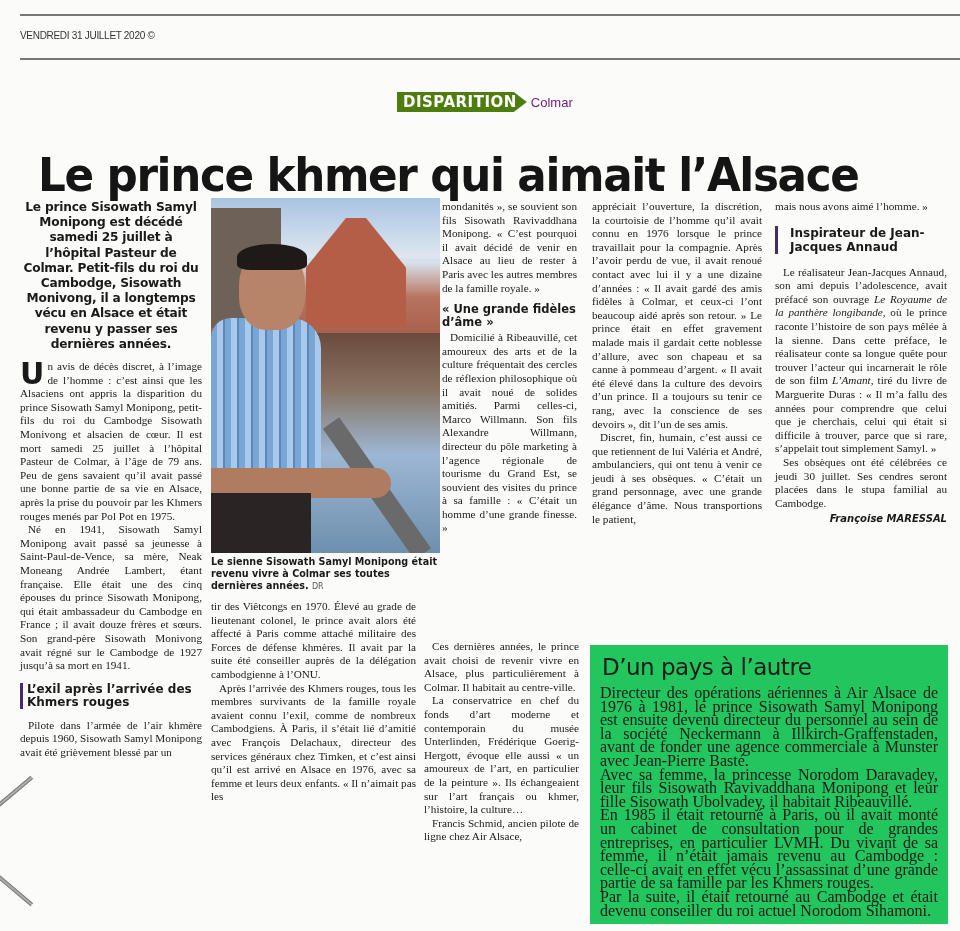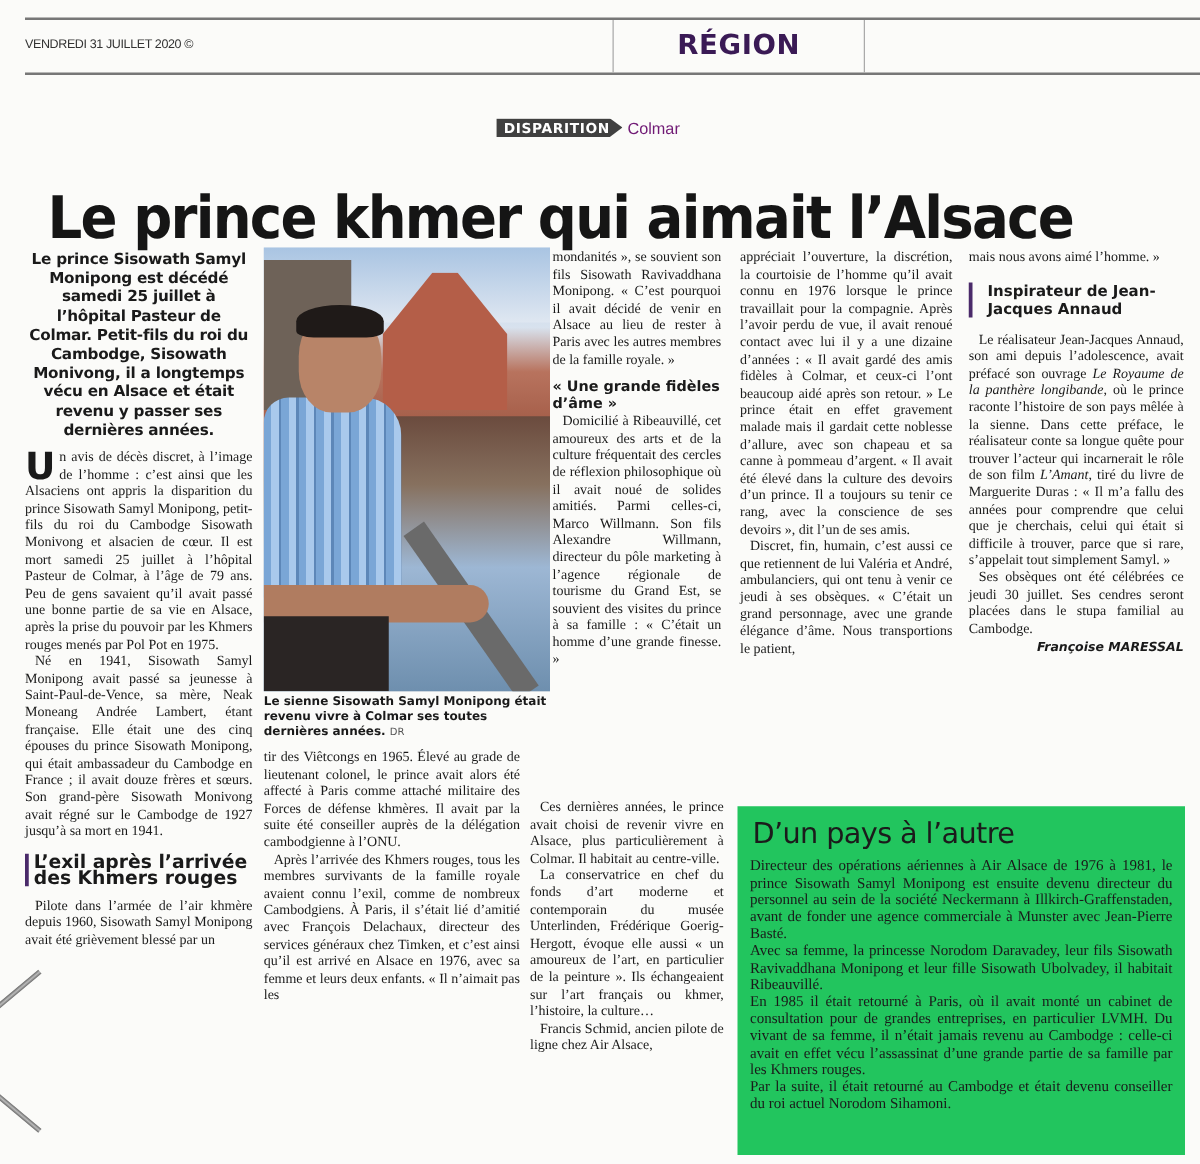--- a/index.html
+++ b/index.html
@@ -22,22 +22,22 @@
     text-align: center;
   }
   .section-title {
     font-family: "DejaVu Sans", sans-serif; font-weight: bold; font-size: 22px;
     color: #3a1a55; line-height: 42px; letter-spacing: 0.5px;
   }
   .kicker {
     position: absolute; left: 397px; top: 94px; height: 16px; display: flex; align-items: center;
   }
   .kicker-tag {
-    background: #404040; color: #fff; font-family: "DejaVu Sans", sans-serif;
-    font-weight: bold; font-size: 11px; padding: 1px 10px 1px 6px; letter-spacing: 0.5px;
+    background: #4d7c0f; color: #fff; font-family: "DejaVu Sans", sans-serif;
+    font-weight: bold; font-size: 15px; padding: 1px 10px 1px 6px; letter-spacing: 0.5px;
     clip-path: polygon(0 0, 90% 0, 100% 50%, 90% 100%, 0 100%);
   }
   .kicker-place { font-family: Liberation Sans, sans-serif; font-size: 13px; margin-left: 4px; color: #701a75; }
   .headline {
     position: absolute; left: 38px; top: 116px; width: 900px;
     font-family: "DejaVu Sans", sans-serif; font-weight: bold; font-size: 47px;
     letter-spacing: -1.5px; color: #151515; transform: scaleX(0.93); transform-origin: left;
     white-space: nowrap;
   }
   .col { position: absolute; font-size: 11.2px; line-height: 13.6px; text-align: justify; }
@@ -45,21 +45,21 @@
   .col p.noindent { text-indent: 0; }
   .chapo {
     font-family: "DejaVu Sans", sans-serif; font-weight: bold; font-size: 12.2px; line-height: 15.2px;
     text-align: center; margin-bottom: 8px; letter-spacing: -0.2px;
   }
   .dropcap {
     float: left; font-family: "DejaVu Sans", sans-serif; font-weight: bold; font-size: 30px;
     line-height: 26px; margin: 1px 3px 0 0;
   }
   .subhead {
-    font-family: "DejaVu Sans", sans-serif; font-weight: bold; font-size: 15px; line-height: 13px;
+    font-family: "DejaVu Sans", sans-serif; font-weight: bold; font-size: 12px; line-height: 13px;
     border-left: 3px solid #4a2a6a; padding-left: 4px; margin: 10px 0 10px 0; text-align: left;
   }
   .quotehead {
     font-family: "DejaVu Sans", sans-serif; font-weight: bold; font-size: 11.5px; line-height: 13px;
     margin: 8px 0 2px 0; text-align: left;
   }
   .photo {
     position: absolute; left: 211px; top: 198px; width: 229px; height: 355px; overflow: hidden;
     background: linear-gradient(180deg, #b9cfe6 0%, #d8e2ee 18%, #b8735e 28%, #a45d48 40%, #6c5a4e 52%, #8aa8c5 70%, #5d7f9c 100%);
   }
@@ -83,34 +83,31 @@
   .byline {
     text-align: right; font-family: "DejaVu Sans", sans-serif; font-weight: bold; font-size: 10px; font-style: italic; margin-top: 2px;
   }
   .box {
     position: absolute; left: 590px; top: 645px; width: 358px; height: 279px;
     background: #22c55e; padding: 0 6px; box-sizing: border-box;
   }
   .box-title {
     font-family: "DejaVu Sans", sans-serif; font-size: 23px; margin: 9px 0 6px 6px; color: #1b1b1b; letter-spacing: -0.5px;
   }
-  .box-body { font-size: 12px; line-height: 13.6px; text-align: justify; padding: 0 4px; }
+  .box-body { font-size: 16px; line-height: 13.6px; text-align: justify; padding: 0 4px; }
   .box-body p { margin: 0; }
   .pen {
     position: absolute; width: 4px; height: 52px; background: linear-gradient(90deg,#666,#bbb,#666);
   }
 </style>
 </head>
 <body>
 
 <div class="topbar">
   <div class="date">VENDREDI 31 JUILLET 2020 ©</div>
-  <div class="section-box">
-    <span class="section-title">RÉGION</span>
-  </div>
 </div>
 
 <div class="kicker">
   <span class="kicker-tag">DISPARITION</span>
   <span class="kicker-place">Colmar</span>
 </div>
 
 <h1 class="headline">Le prince khmer qui aimait l’Alsace</h1>
 
 <div class="col" style="left:20px; top:200px; width:182px;">
@@ -132,21 +129,21 @@
   <div class="hair"></div>
   <div class="arm"></div>
   <div class="pants"></div>
 </div>
 <div class="caption">
   <span>Le sienne Sisowath Samyl Monipong était revenu vivre à Colmar ses toutes dernières années.</span>
   <span class="credit">DR</span>
 </div>
 
 <div class="col" style="left:211px; top:600px; width:205px;">
-  <p class="noindent">tir des Viêtcongs en 1965. Élevé au grade de lieutenant colonel, le prince avait alors été affecté à Paris comme attaché militaire des Forces de défense khmères. Il avait par la suite été conseiller auprès de la délégation cambodgienne à l’ONU.</p>
+  <p class="noindent">tir des Viêtcongs en 1970. Élevé au grade de lieutenant colonel, le prince avait alors été affecté à Paris comme attaché militaire des Forces de défense khmères. Il avait par la suite été conseiller auprès de la délégation cambodgienne à l’ONU.</p>
   <p>Après l’arrivée des Khmers rouges, tous les membres survivants de la famille royale avaient connu l’exil, comme de nombreux Cambodgiens. À Paris, il s’était lié d’amitié avec François Delachaux, directeur des services généraux chez Timken, et c’est ainsi qu’il est arrivé en Alsace en 1976, avec sa femme et leurs deux enfants. « Il n’aimait pas les</p>
 </div>
 
 <div class="col" style="left:442px; top:200px; width:135px;">
   <p class="noindent">mondanités », se souvient son fils Sisowath Ravivaddhana Monipong. « C’est pourquoi il avait décidé de venir en Alsace au lieu de rester à Paris avec les autres membres de la famille royale. »</p>
   <div class="quotehead">« Une grande fidèles d’âme »</div>
   <p>Domicilié à Ribeauvillé, cet amoureux des arts et de la culture fréquentait des cercles de réflexion philosophique où il avait noué de solides amitiés. Parmi celles-ci, Marco Willmann. Son fils Alexandre Willmann, directeur du pôle marketing à l’agence régionale de tourisme du Grand Est, se souvient des visites du prince à sa famille : « C’était un homme d’une grande finesse. »</p>
 </div>
 <div class="col" style="left:424px; top:640px; width:155px;">
   <p>Ces dernières années, le prince avait choisi de revenir vivre en Alsace, plus particulièrement à Colmar. Il habitait au centre-ville.</p>

